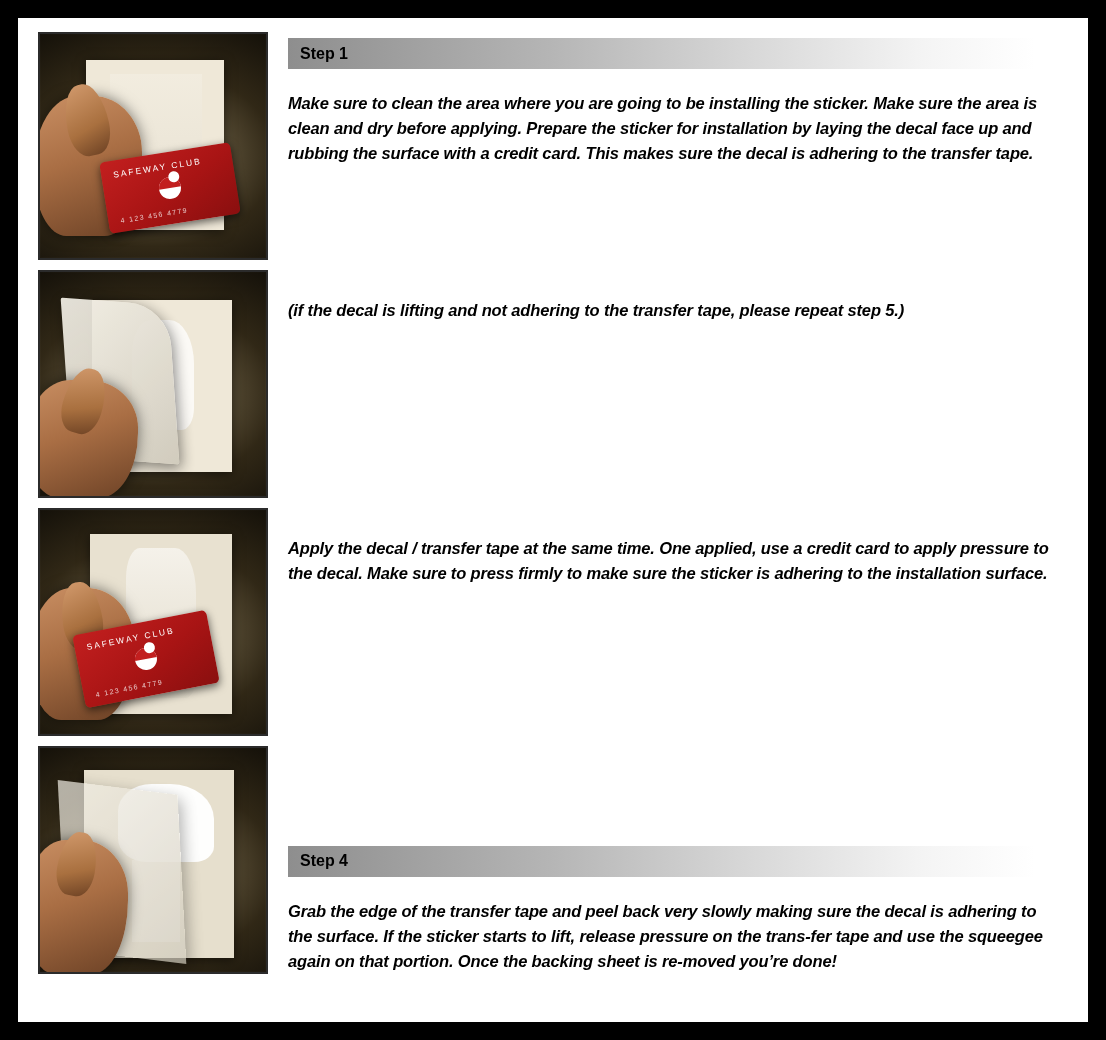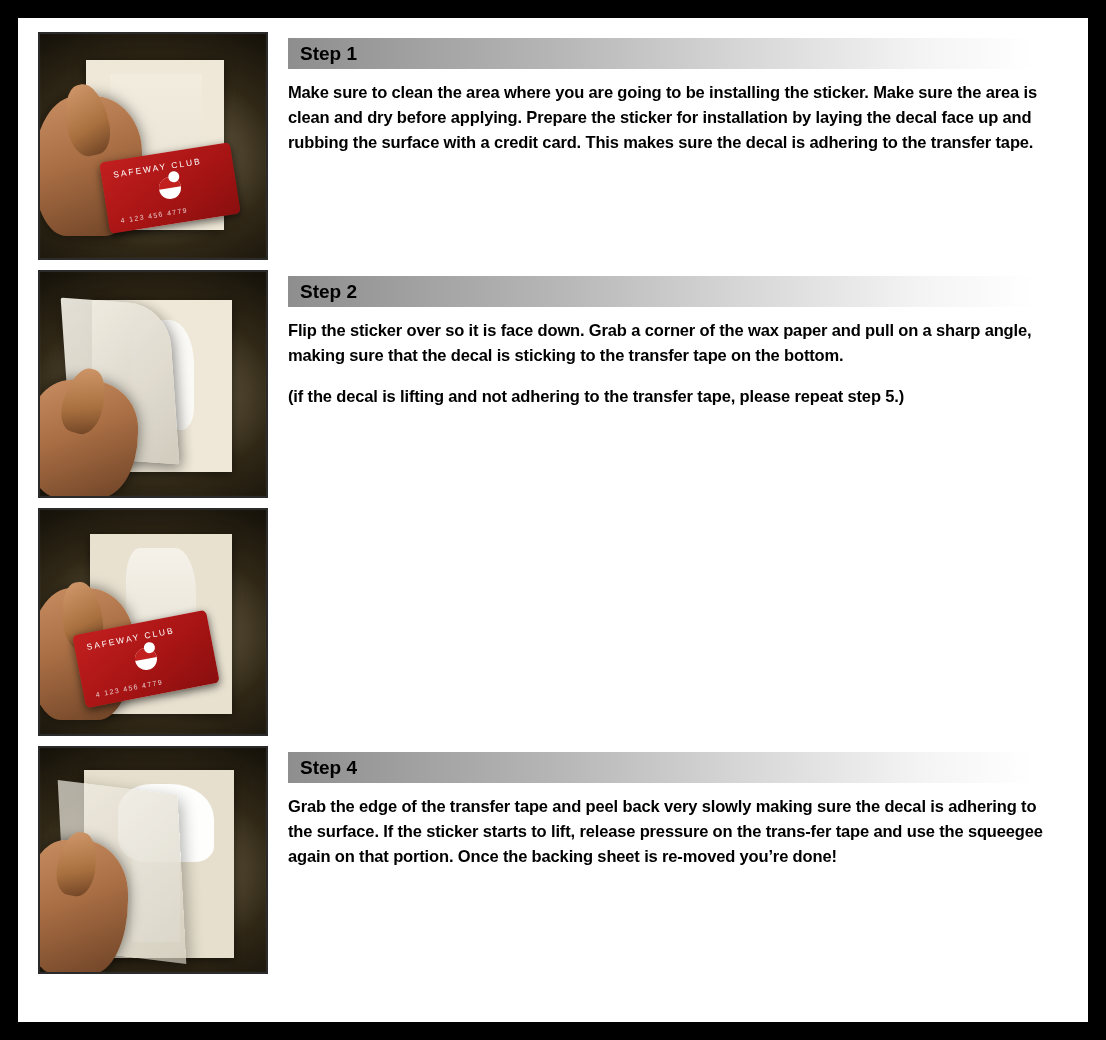--- a/index.html
+++ b/index.html
@@ -150,34 +150,35 @@
   .step-header {
     height: 31px;
     background: linear-gradient(to right, #8e8e8e 0%, #b5b5b5 35%, #d8d8d8 62%, #f4f4f4 85%, #ffffff 100%);
     display: flex;
     align-items: center;
     padding-left: 12px;
     box-sizing: border-box;
     width: 96%;
   }
   .step-header .label {
-    font-size: 19px;
+    font-size: 16px;
     font-weight: bold;
     color: #000;
     font-family: "Liberation Sans", sans-serif;
   }
   .step-body {
-    margin-top: 11px;
+    margin-top: 22px;
     font-size: 16.5px;
     font-weight: bold;
     line-height: 1.52;
     color: #000;
     letter-spacing: -0.15px;
     font-family: "Liberation Sans", sans-serif;
     width: 98%;
+    font-style: italic;
   }
   .step-body p {
     margin: 0 0 16px 0;
   }
   .step-body p:last-child {
     margin-bottom: 0;
   }
 </style>
 </head>
 <body>
@@ -211,48 +212,47 @@
     <div class="step-row">
       <div class="photo">
         <div class="light"></div>
         <div class="paper" style="left:52px; top:28px; width:140px; height:172px;"></div>
         <div class="decal" style="left:92px; top:48px; width:62px; height:110px; opacity:0.75; border-radius:30% 40% 20% 25%;"></div>
         <div class="waxpaper" style="left:26px; top:30px; width:108px; height:158px; transform:skewY(8deg) rotate(-4deg); border-radius:2px 40px 2px 2px; box-shadow:2px 4px 14px rgba(0,0,0,0.5);"></div>
         <div class="hand" style="left:-14px; top:108px; width:112px; height:118px;"></div>
         <div class="finger" style="left:24px; top:96px; width:40px; height:66px; transform:rotate(16deg);"></div>
       </div>
       <div class="content">
-        <div class="step-header">
-          <span class="label">Step 2</span>
-        </div>
-        <div class="step-body">
-          <p>Flip the sticker over so it is face down.  Grab a corner of the wax paper and pull on a sharp angle, making sure that the decal is sticking to the transfer tape on the bottom.</p>
+        <div class="step-body">
           <p>(if the decal is lifting and not adhering to the transfer tape, please repeat step 5.)</p>
         </div>
       </div>
     </div>
 
     <div class="step-row">
       <div class="photo">
         <div class="light"></div>
         <div class="paper" style="left:50px; top:24px; width:142px; height:180px; background:#e8e1d0;"></div>
         <div class="decal" style="left:86px; top:38px; width:70px; height:150px; opacity:0.55; background:linear-gradient(180deg,#ffffff,#ded8c8); border-radius:20% 30% 15% 10%;"></div>
         <div class="hand" style="left:-10px; top:78px; width:104px; height:132px;"></div>
         <div class="finger" style="left:22px; top:72px; width:40px; height:68px; transform:rotate(-8deg);"></div>
         <div class="card" style="left:38px; top:112px; width:136px; height:74px; transform:rotate(-11deg);">
           <span class="card-title">SAFEWAY CLUB</span>
           <span class="swirl"></span>
           <span class="card-num">4 123 456 4779</span>
         </div>
       </div>
       <div class="content">
-      </div>
-    </div>
-
-    <div class="step-row" style="margin-bottom:0;">
+        <div class="step-body">
+          <p>Apply the decal / transfer tape at the same time.  One applied, use a credit card to apply pressure to the decal.  Make sure to press firmly to make sure the sticker is adhering to the installation surface.</p>
+        </div>
+      </div>
+    </div>
+
+    <div class="step-row" style="margin-bottom:0;align-items:flex-end;">
       <div class="photo">
         <div class="light"></div>
         <div class="paper" style="left:44px; top:22px; width:150px; height:188px; background:#e6dfcd;"></div>
         <div class="decal" style="left:78px; top:36px; width:96px; height:78px; opacity:0.95; border-radius:35% 45% 20% 30%;"></div>
         <div class="decal" style="left:92px; top:112px; width:48px; height:82px; opacity:0.5;"></div>
         <div class="waxpaper" style="left:22px; top:40px; width:120px; height:168px; opacity:0.7; transform:skewY(10deg) rotate(-3deg); box-shadow:3px 5px 16px rgba(0,0,0,0.45);"></div>
         <div class="hand" style="left:-16px; top:92px; width:104px; height:134px;"></div>
         <div class="finger" style="left:18px; top:84px; width:38px; height:64px; transform:rotate(10deg);"></div>
       </div>
       <div class="content">

